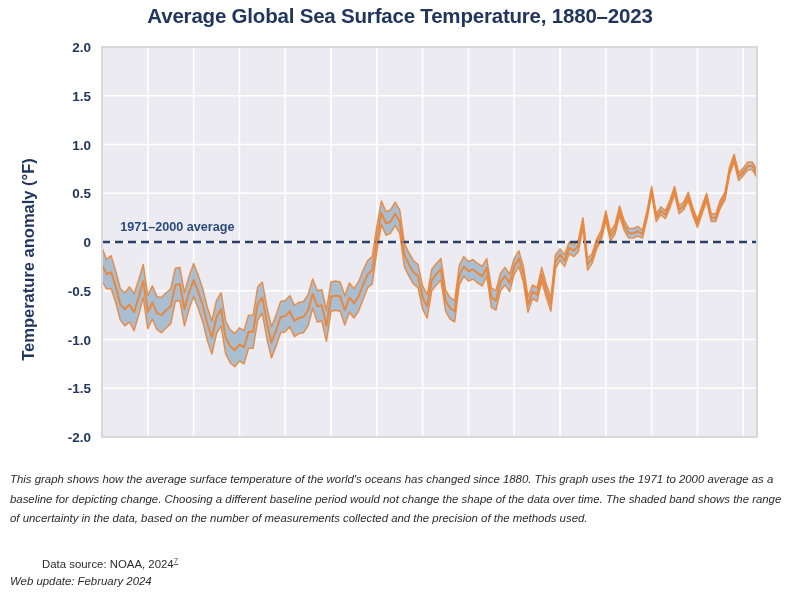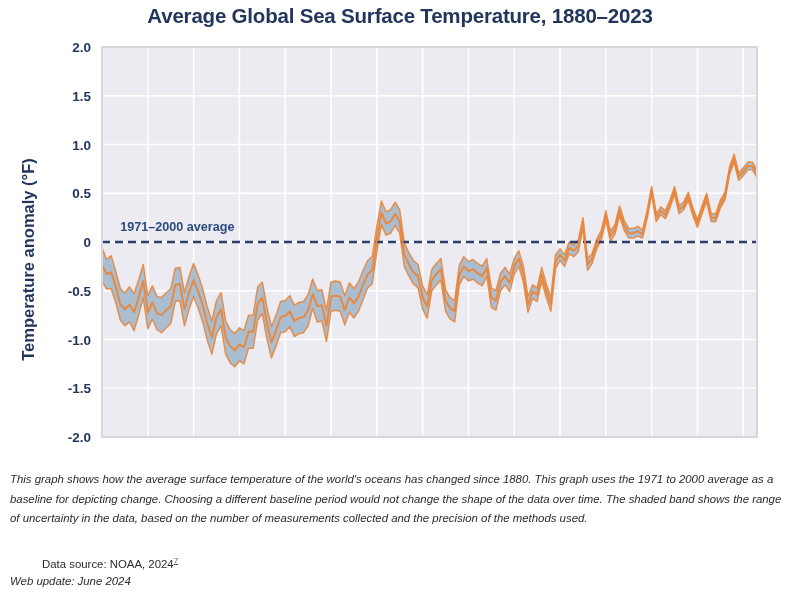--- a/index.html
+++ b/index.html
@@ -130,15 +130,15 @@
           <line x1="405" y1="431" x2="414" y2="431" stroke="#2b3f6b" stroke-width="2.4"></line>
           <line x1="422" y1="431" x2="431" y2="431" stroke="#2b3f6b" stroke-width="2.4"></line>
         </g>
     </svg>
   </div>
 
   <div id="caption">This graph shows how the average surface temperature of the world's oceans has changed since 1880. This graph uses the 1971 to 2000 average as a baseline for depicting change. Choosing a different baseline period would not change the shape of the data over time. The shaded band shows the range of uncertainty in the data, based on the number of measurements collected and the precision of the methods used.</div>
 
   <div id="source-line"><span>Data source: NOAA, 2024</span><span class="fnref">7</span></div>
 
-  <div id="webupdate-line">Web update: June 2024</div>
+  <div id="webupdate-line">Web update: February 2024</div>
 
 </div>
 
 </body></html>

